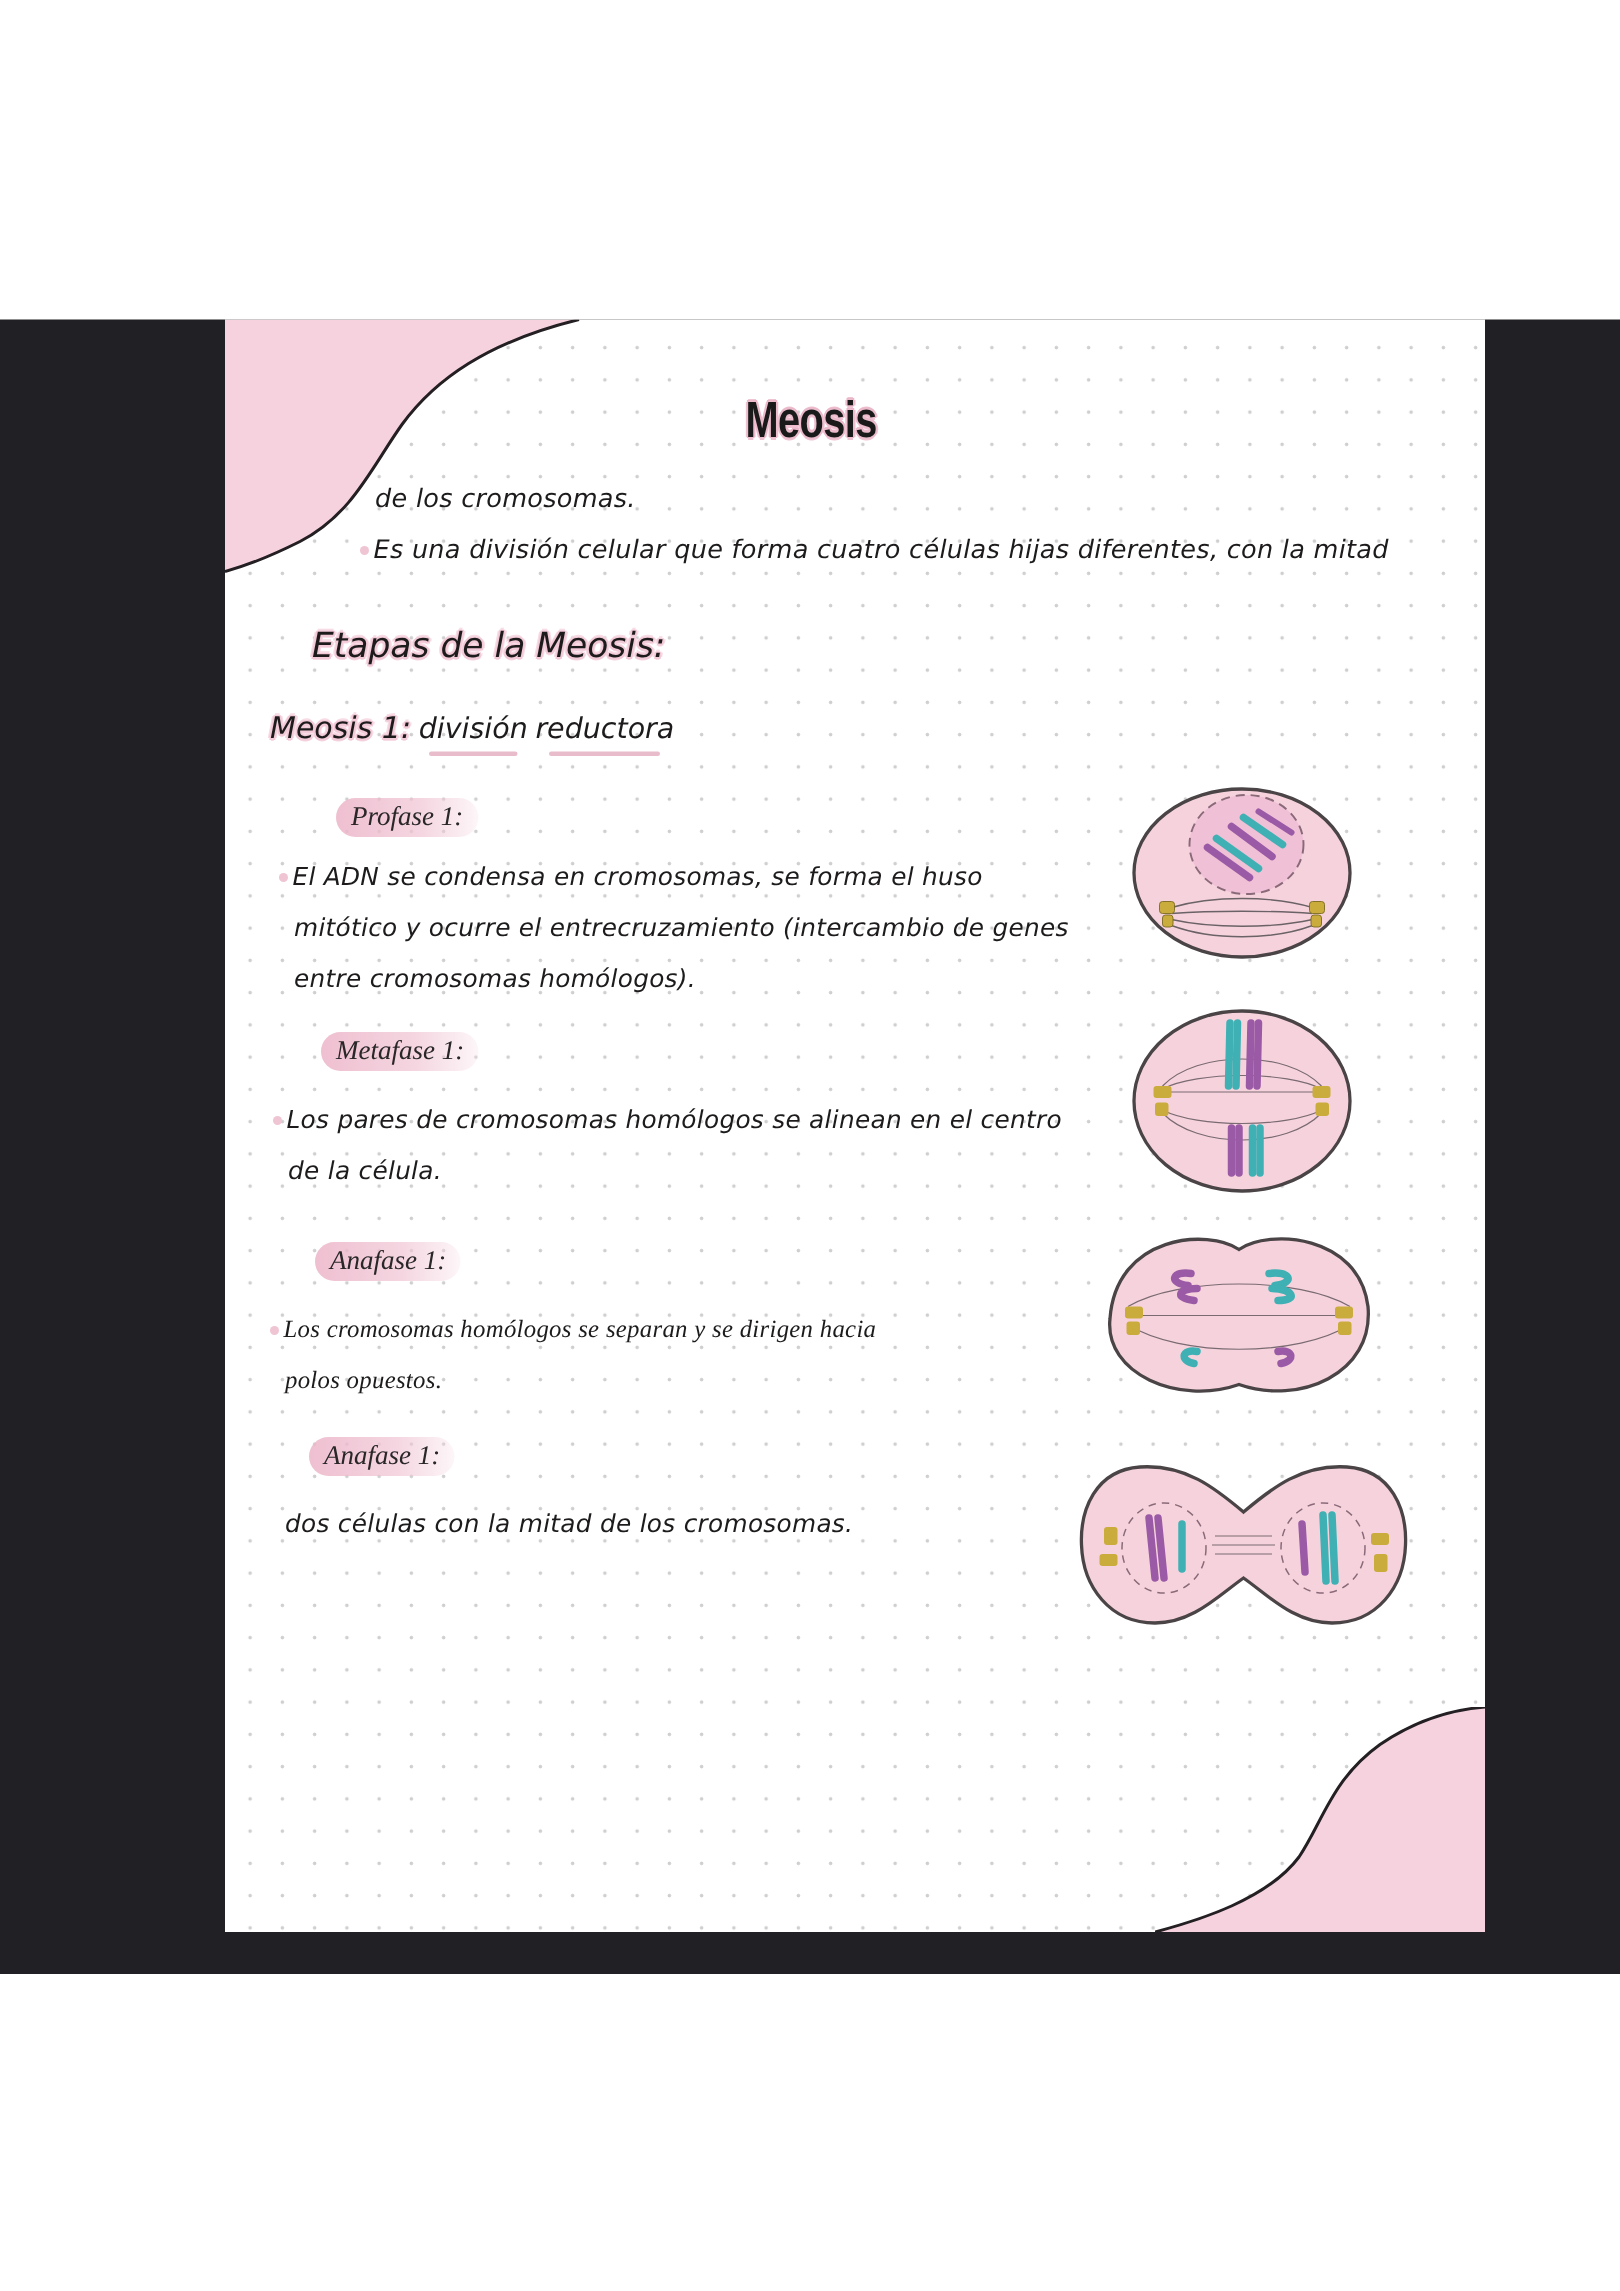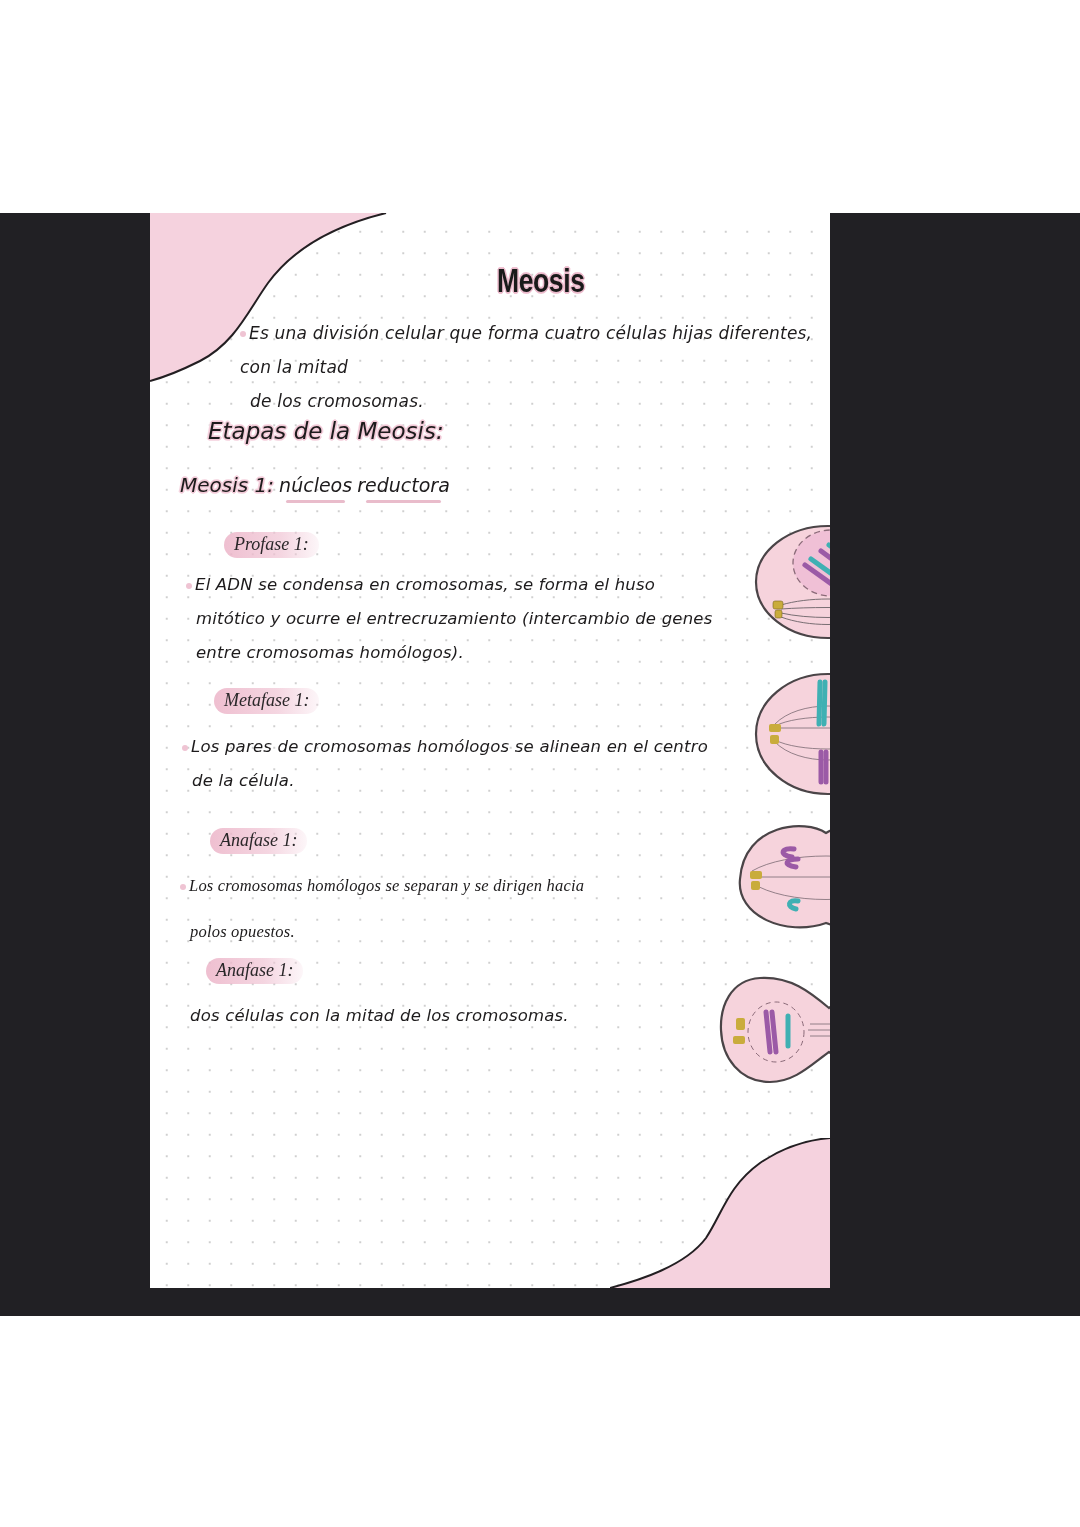--- a/index.html
+++ b/index.html
@@ -4,27 +4,26 @@
 <style>
   html, body { margin: 0; padding: 0; }
   body {
     width: 1080px; height: 1527px; background: #ffffff; position: relative; overflow: hidden;
     font-family: "DejaVu Sans", sans-serif;
   }
   .band {
     position: absolute; left: 0; top: 213px; width: 1080px; height: 1103px; background: #212024;
   }
   .page {
-    position: absolute; left: 150px; top: 213px; width: 657px; height: 1075px;
+    position: absolute; left: 150px; top: 213px; width: 840px; height: 1075px;
     background-color: #ffffff;
     background-image: radial-gradient(circle, #cfcfcf 1.1px, transparent 1.4px);
     background-size: 21.5px 21.5px;
     background-position: 6px 8px;
     overflow: hidden;
-    padding-left: 23px;
   }
   .corner { position: absolute; }
   .corner-tl { left: 0; top: 0; }
   .corner-br { right: 0; bottom: 0; }
 
   .hand { font-family: "DejaVu Sans", sans-serif; font-style: italic; color: #1d1b1c; position: absolute; white-space: nowrap; }
 
   .title {
     position: absolute; left: 347px; top: 48px;
     font-family: "Liberation Sans", sans-serif; font-weight: 700; font-size: 34px; letter-spacing: -0.5px;
@@ -65,49 +64,49 @@
   </svg>
 
   <svg class="corner corner-br" width="220" height="150" viewBox="0 0 220 150">
     <path d="M220,0 L220,150 L0,150 C30,142 75,128 96,100 C112,76 118,48 150,25 C172,10 195,2 220,0 Z" fill="#f5d2de"></path>
     <path d="M220,0 C195,2 172,10 150,25 C118,48 112,76 96,100 C75,128 30,142 0,150" fill="none" stroke="#231f22" stroke-width="2"></path>
   </svg>
 
   <div class="title">Meosis</div>
 
   <div class="para" style="left:90px; top:103px; font-size:17px;">
+    <div style="padding-left:10px;">de los cromosomas.</div>
     <div><span class="bullet-dot"></span><span>Es una división celular que forma cuatro células hijas diferentes, con la mitad</span></div>
-    <div style="padding-left:10px;">de los cromosomas.</div>
   </div>
 
   <div class="hand outlined" style="left:58px; top:205px; font-size:23px;">Etapas de la Meosis:</div>
 
   <div class="hand" style="left:30px; top:260px;">
     <span class="outlined" style="font-size:20px;">Meosis 1:</span>
-    <span class="sub-heading underline-word">núcleos</span>
+    <span class="sub-heading underline-word">división</span>
     <span class="sub-heading underline-word">reductora</span>
   </div>
 
   <div class="phase-label" style="left:74px; top:319px;">Profase 1:</div>
   <div class="para" style="left:36px; top:355px;">
     <div><span class="bullet-dot"></span><span>El ADN se condensa en cromosomas, se forma el huso</span></div>
     <div style="padding-left:10px;">mitótico y ocurre el entrecruzamiento (intercambio de genes</div>
     <div style="padding-left:10px;">entre cromosomas homólogos).</div>
   </div>
 
   <div class="phase-label" style="left:64px; top:475px;">Metafase 1:</div>
   <div class="para" style="left:32px; top:517px;">
     <div><span class="bullet-dot"></span><span>Los pares de cromosomas homólogos se alinean en el centro</span></div>
     <div style="padding-left:10px;">de la célula.</div>
   </div>
 
   <div class="phase-label" style="left:60px; top:615px;text-align:right;">Anafase 1:</div>
   <div class="para" style="left:30px; top:656px;font-family:Liberation Serif, serif;">
     <div><span class="bullet-dot"></span><span>Los cromosomas homólogos se separan y se dirigen hacia</span></div>
-    <div style="padding-left:10px;margin-top:12px;">polos opuestos.</div>
+    <div style="padding-left:10px;">polos opuestos.</div>
   </div>
 
   <div class="phase-label" style="left:56px; top:745px;">Anafase 1:</div>
   <div class="para" style="left:30px; top:786px;">
     <div style="padding-left:10px;">dos células con la mitad de los cromosomas.</div>
   </div>
 
   <svg class="cell" style="left:603px; top:310px;" width="150" height="118" viewBox="0 0 150 118">
     <ellipse cx="75" cy="59" rx="72" ry="56" fill="#f6d3dc" stroke="#4a4447" stroke-width="2.2"></ellipse>
     <ellipse cx="78" cy="40" rx="38" ry="33" fill="#f0c0d6" stroke="#8a6a78" stroke-width="1.3" stroke-dasharray="6 4"></ellipse>

